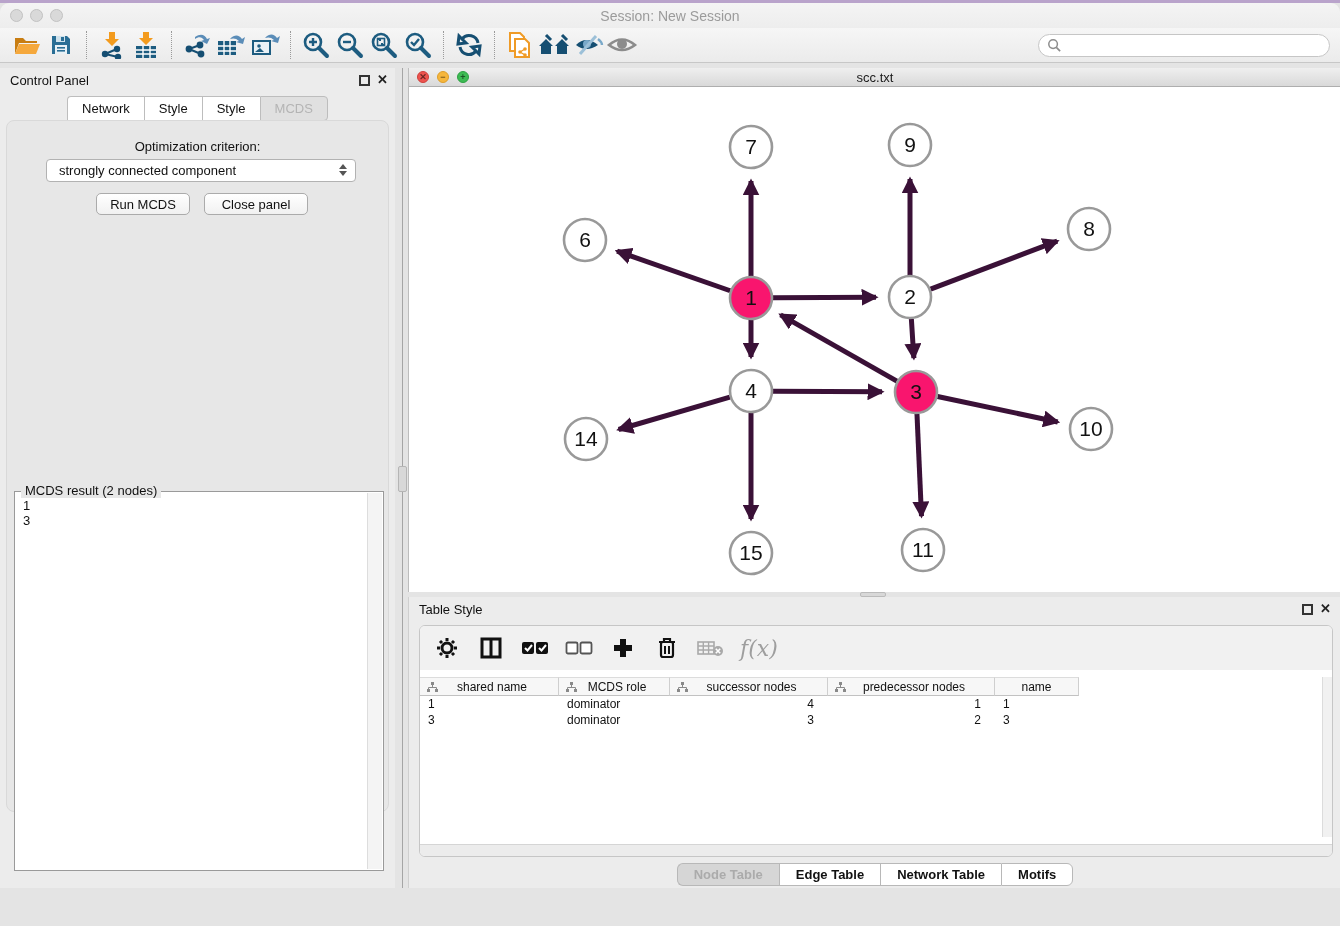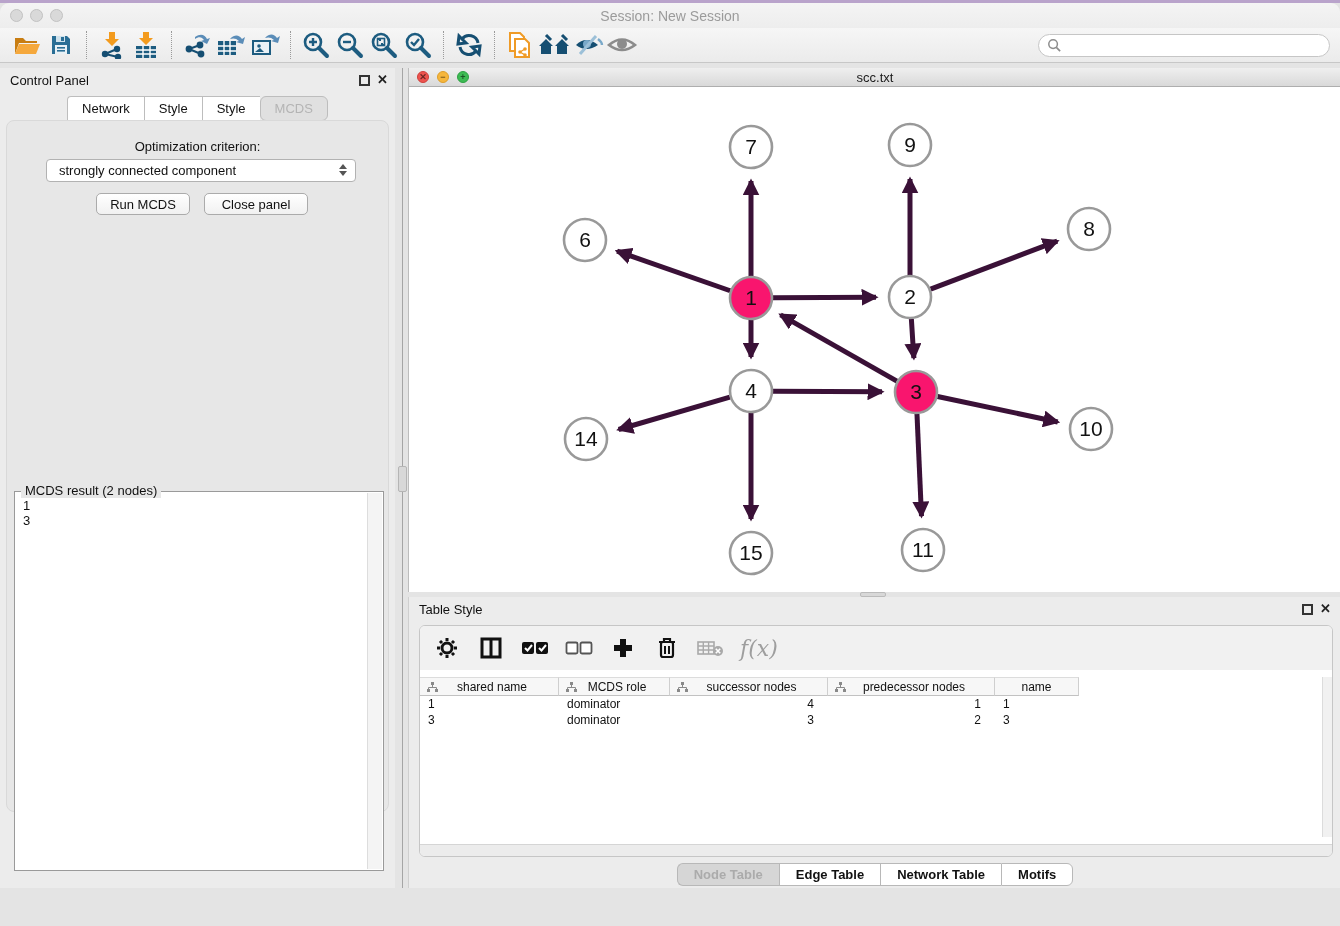--- a/index.html
+++ b/index.html
@@ -20,21 +20,21 @@
 
   
   #control-panel { left:0; top:68px; width:395px; height:820px; background:#ececec; }
   .panel-title { font-size:13px; color:#111; }
   .panel-ctrl { position:absolute; font-size:13px; color:#222; cursor:default; }
   .float-glyph { width:11px; height:11px; border:2px solid #333; display:inline-block; }
   #cp-tabs { position:absolute; left:0; top:28px; width:395px; display:flex; justify-content:center; }
   .cp-tab { font-size:13px; padding:4px 14px; background:#fff; border:1px solid #bdbdbd; border-right:none; color:#111; }
   .cp-tab:first-child { border-radius:4px 0 0 0; }
   .cp-tab:last-child { border-right:1px solid #bdbdbd; border-radius:0 4px 4px 0; }
-  .cp-tab.disabled { background:#e0e0e0; color:#b4b4b4;border-radius:6px; }
+  .cp-tab.disabled { background:#e0e0e0; color:#b4b4b4; }
   #cp-body { position:absolute; left:6px; top:52px; width:383px; height:692px; background:#e7e7e7; border:1px solid #d9d9d9; border-radius:8px; }
   #opt-label { position:absolute; top:18px; width:100%; text-align:center; font-size:13px; color:#111; }
   #criterion-select { position:absolute; left:39px; top:38px; width:310px; height:23px; background:#fff; border:1px solid #b2b2b2; border-radius:4px; font-size:13px; display:flex; align-items:center; padding-left:12px; color:#111; }
   #criterion-stepper { position:absolute; right:8px; top:4px; display:flex; flex-direction:column; gap:2px; }
   #criterion-stepper i { width:0; height:0; border-left:4px solid transparent; border-right:4px solid transparent; }
   #criterion-stepper .up { border-bottom:5px solid #555; }
   #criterion-stepper .dn { border-top:5px solid #555; }
   .cp-btn { position:absolute; top:72px; height:22px; background:linear-gradient(#fff,#f1f1f1); border:1px solid #ababab; border-radius:5px; font-size:13px; color:#111; display:flex; align-items:center; justify-content:center; }
   #mcds-fieldset { position:absolute; left:7px; top:370px; width:370px; height:380px; border:1px solid #9a9a9a; background:#fff; }
   #mcds-legend { position:absolute; left:6px; top:-9px; background:#e7e7e7; padding:0 4px; font-size:13px; color:#111; }

